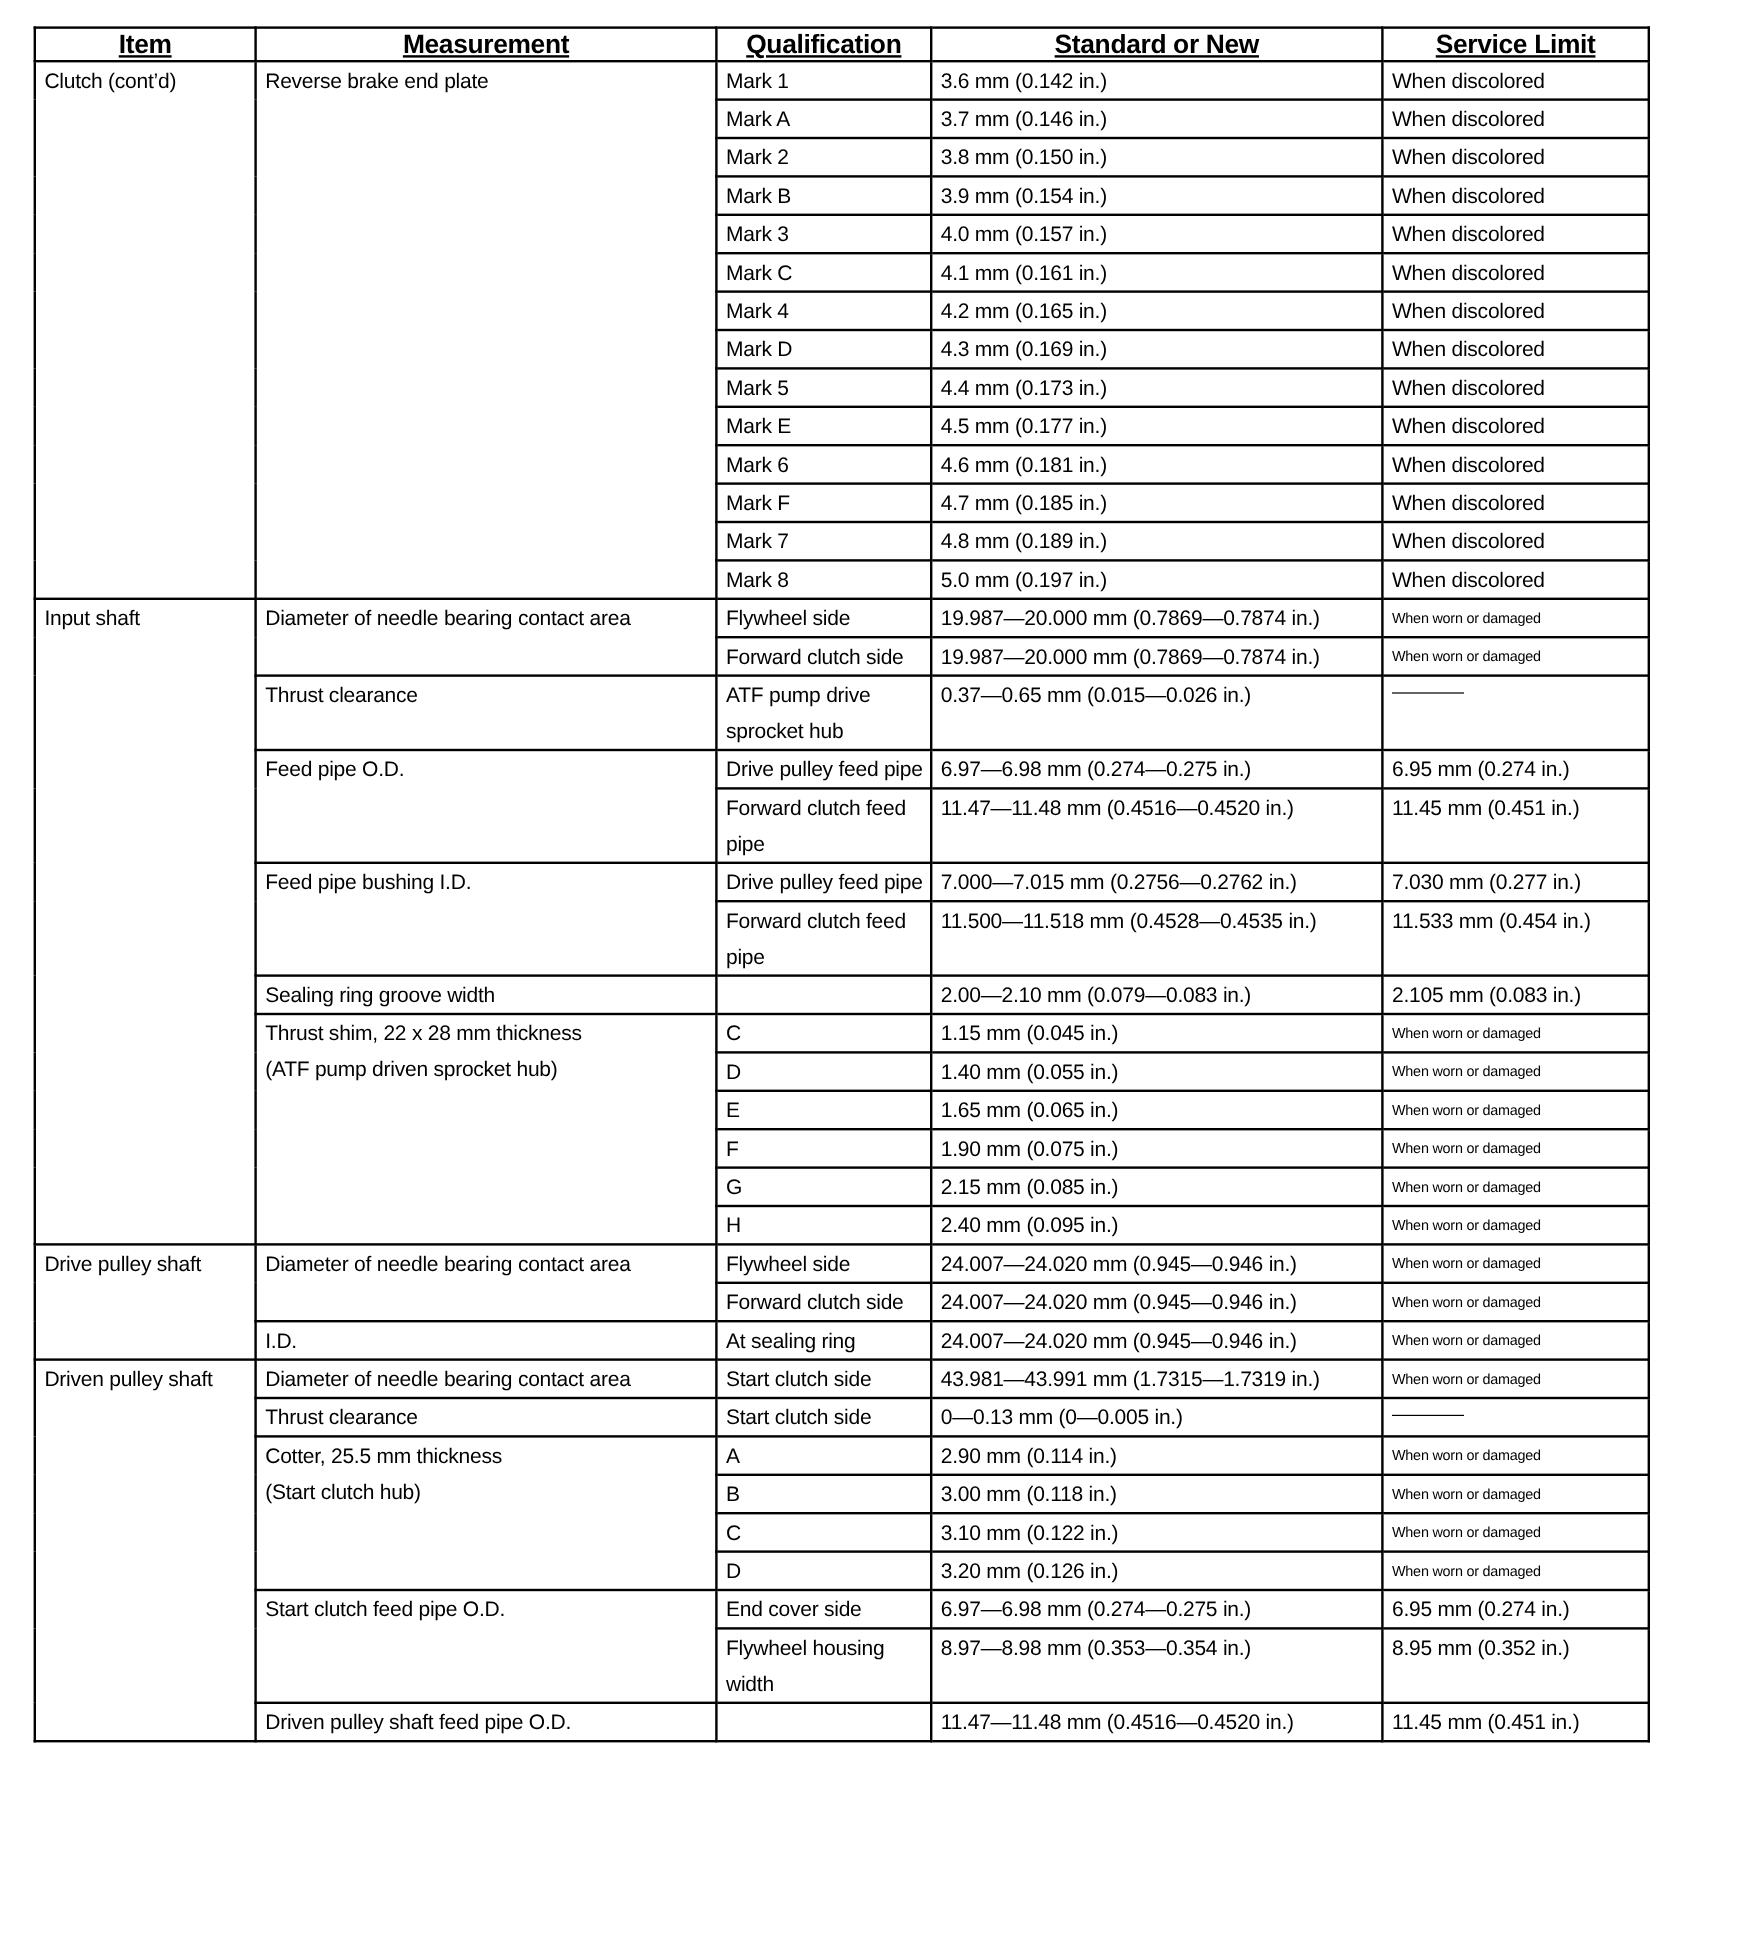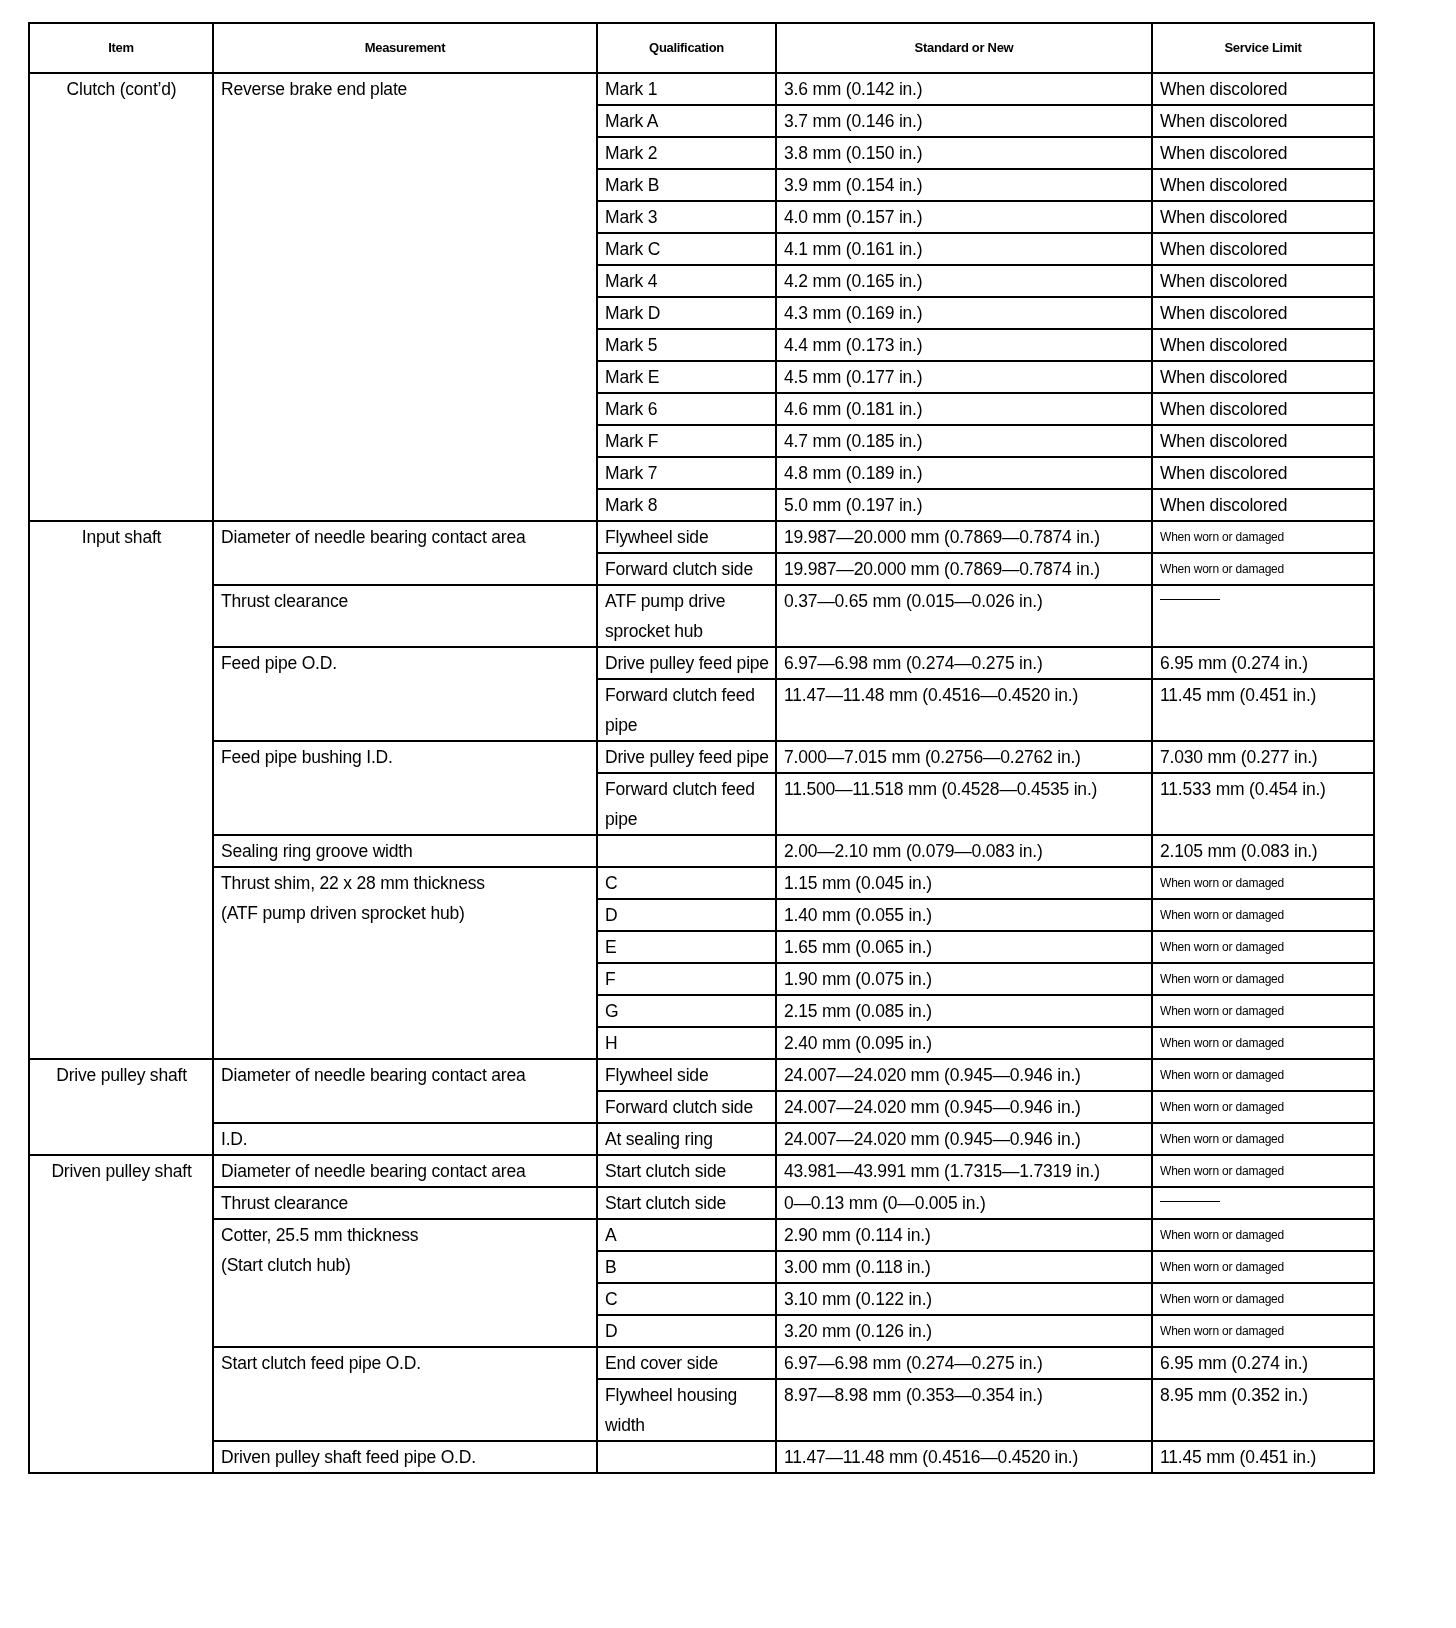--- a/index.html
+++ b/index.html
@@ -13,39 +13,40 @@
     line-height: 30px;
   }
   table.spec col.c-item { width: 184px; }
   table.spec col.c-meas { width: 384px; }
   table.spec col.c-qual { width: 179px; }
   table.spec col.c-std  { width: 376px; }
   table.spec col.c-lim  { width: 222px; }
   table.spec th {
     border: 2px solid #000;
     font-weight: bold;
-    font-size: 13px;
+    font-size: 22px;
     height: 26px;
     line-height: 26px;
-    padding: 11px 4px;
+    padding: 0 4px;
     text-align: center;
     letter-spacing: -0.3px;
+    text-decoration: underline;
   }
   table.spec td {
     border: 2px solid #000;
     vertical-align: top;
     padding: 0 6px 0 7px;
     white-space: normal;
     letter-spacing: -0.2px;
     overflow: hidden;
   }
   td.std { white-space: nowrap; letter-spacing: -0.4px; }
   td.lim { white-space: nowrap; letter-spacing: -0.4px; margin-top: 48px; }
   td.lim.small { font-size: 12px; }
-  td.item { padding-left: 12px; text-align: center; }
+  td.item { padding-left: 12px; }
   .dash-line {
     display: inline-block; width: 60px; height: 0;
     border-top: 1.5px solid #000; vertical-align: middle; margin-top: -6px;
   }
 </style>
 </head>
 <body>
 
 <table class="spec">
   <colgroup>

